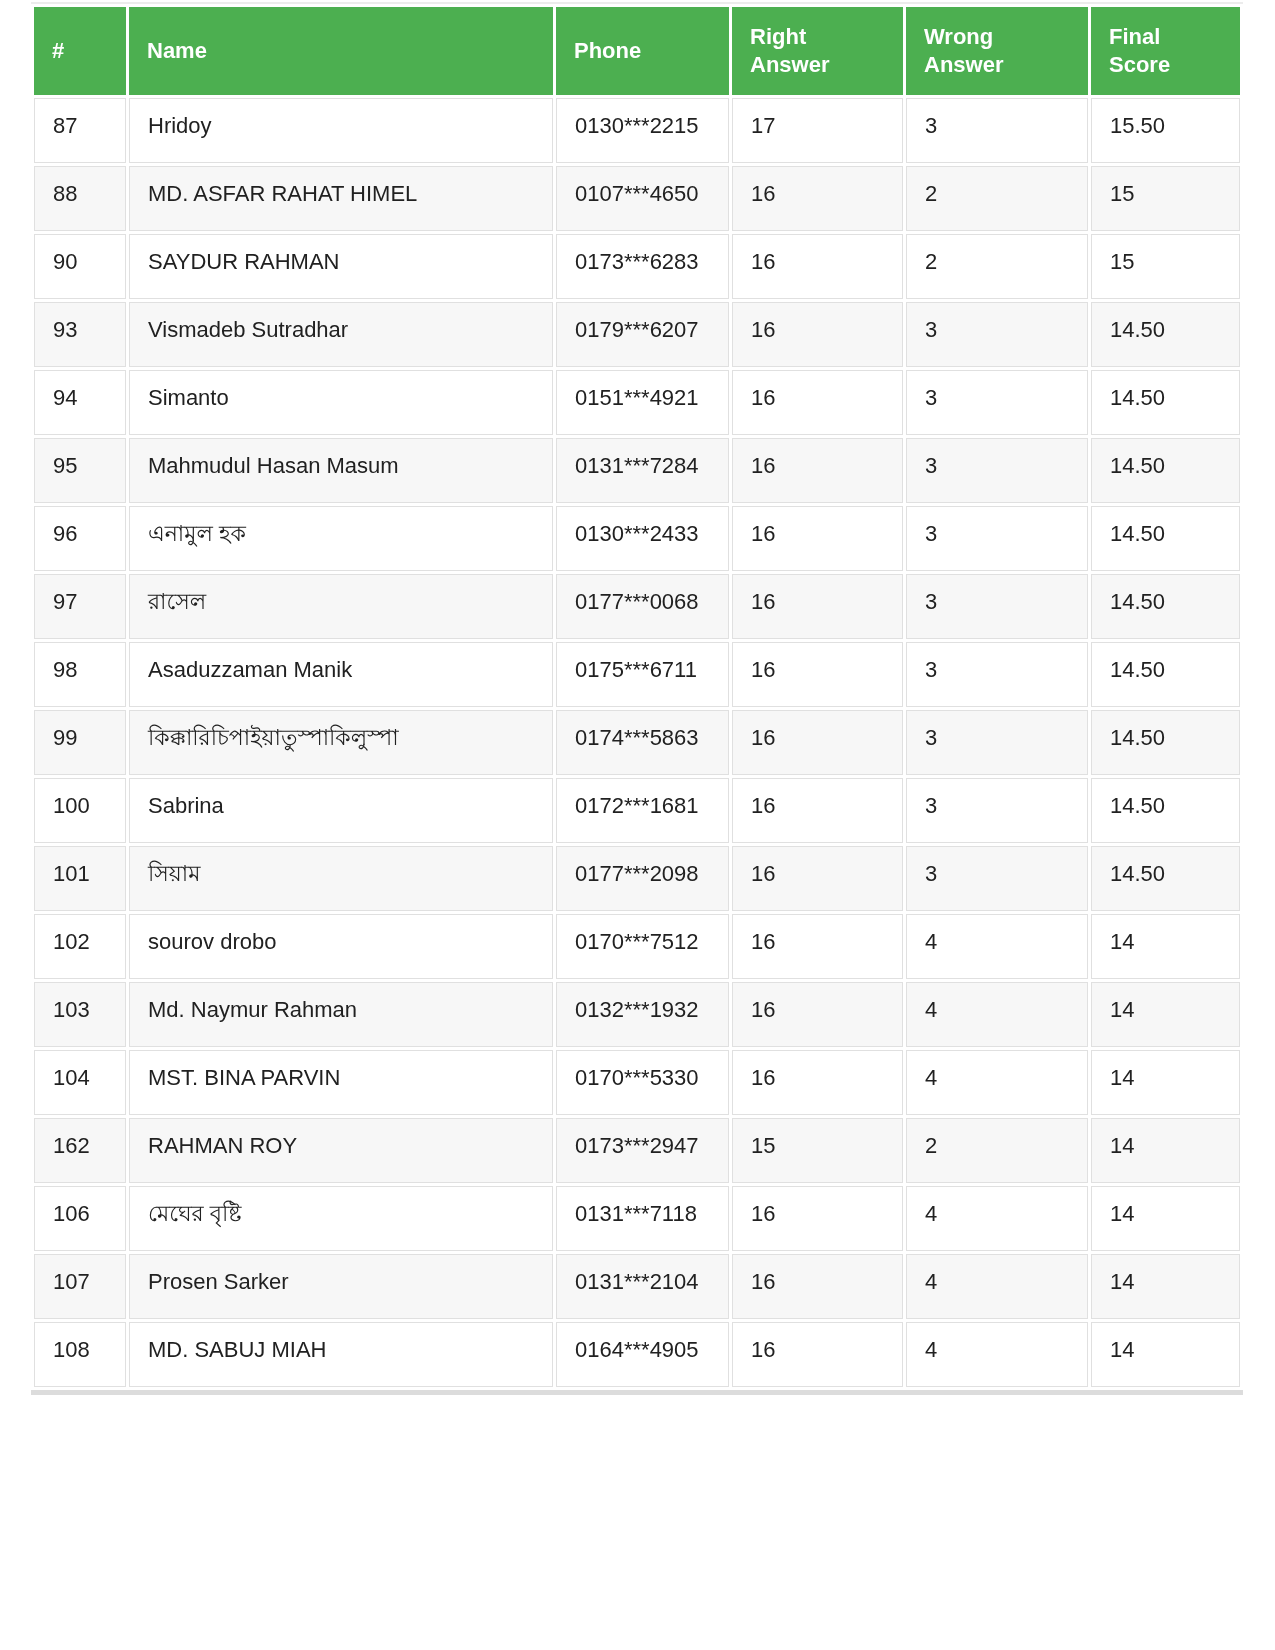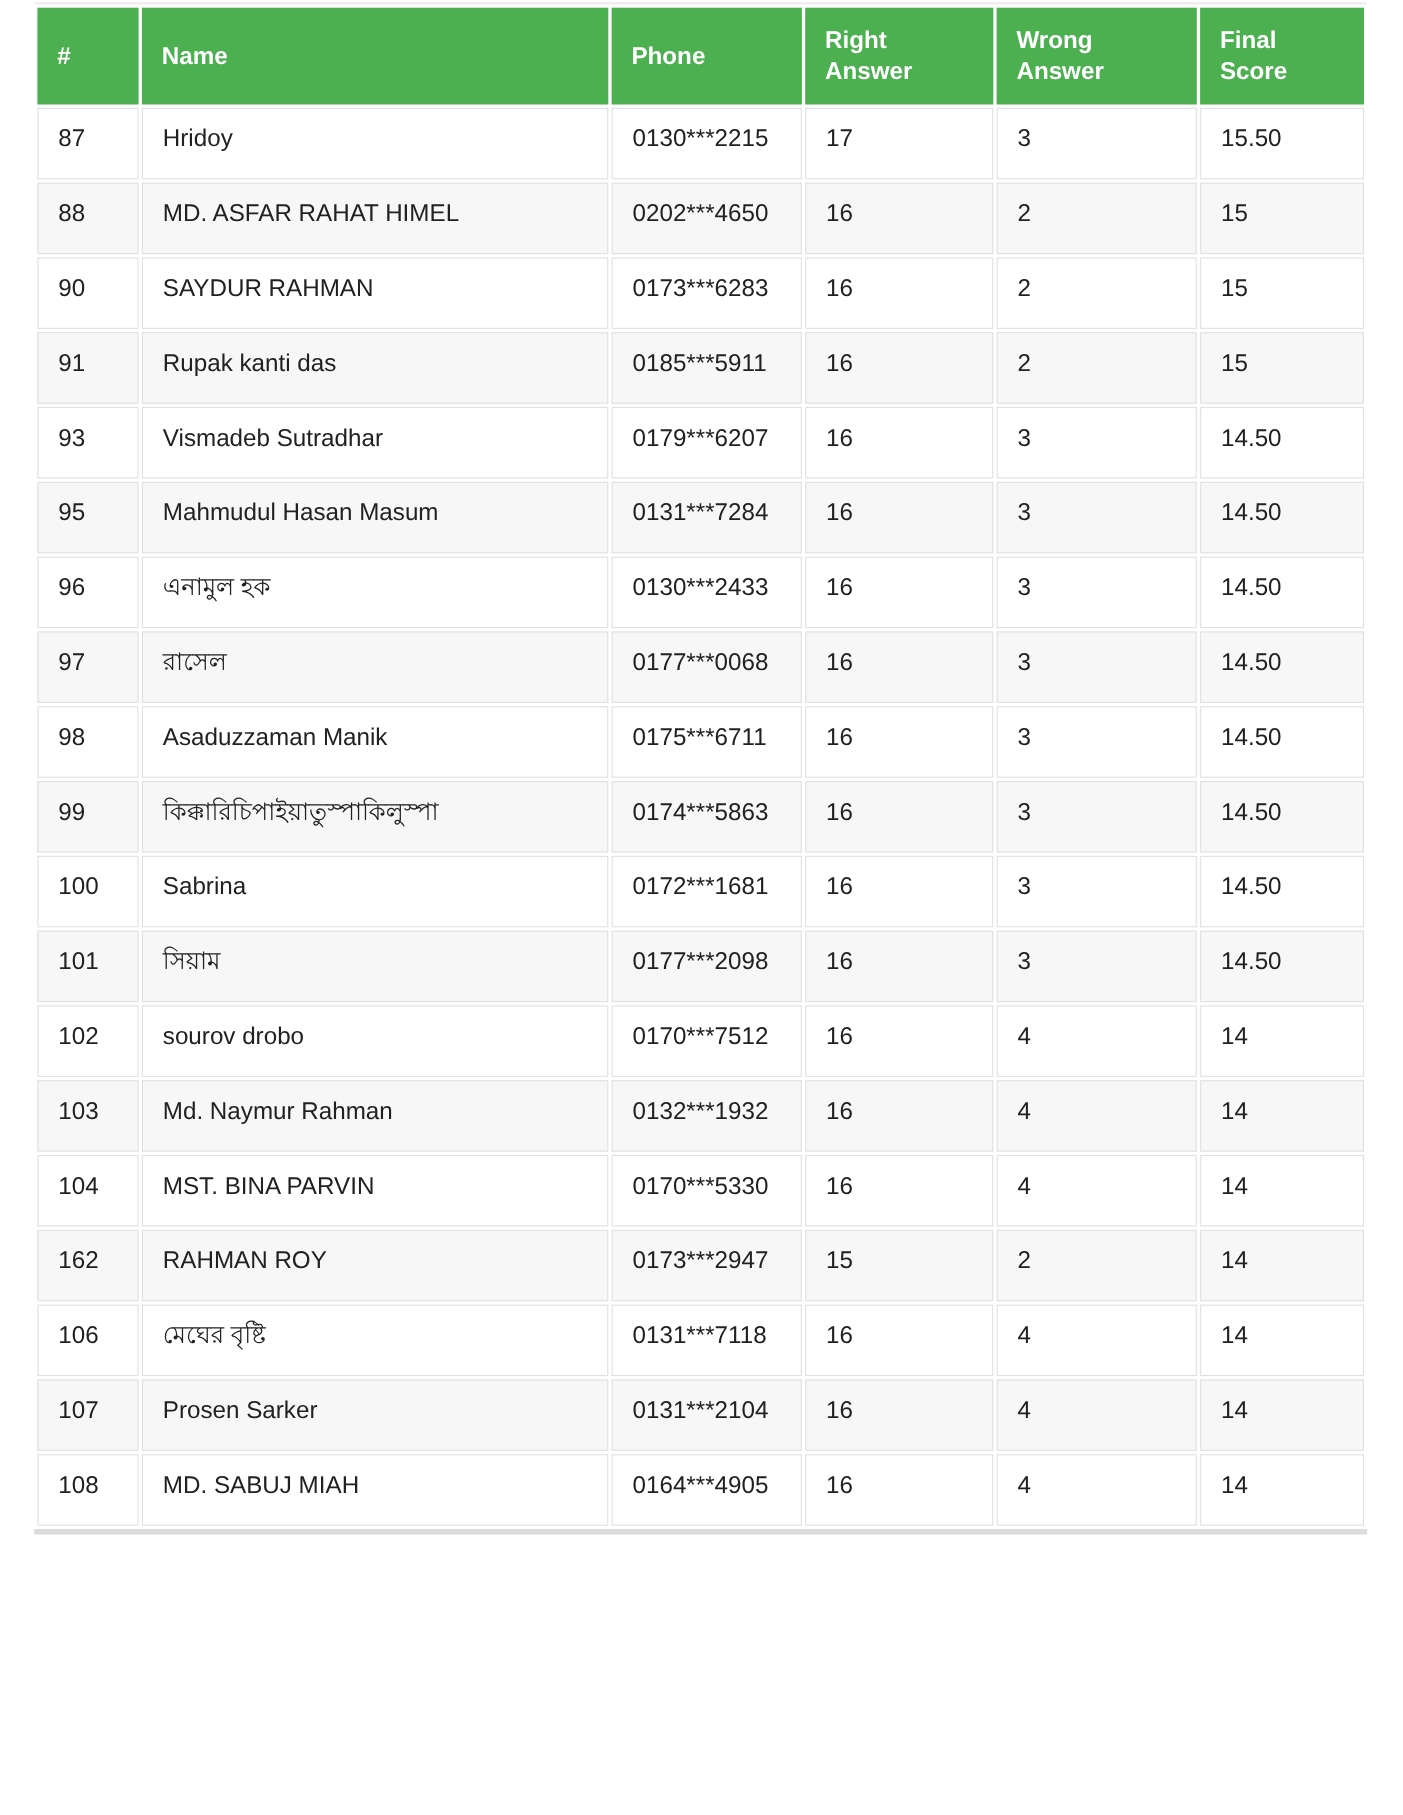--- a/index.html
+++ b/index.html
@@ -86,45 +86,45 @@
           <td>87</td>
           <td>Hridoy</td>
           <td>0130***2215</td>
           <td>17</td>
           <td>3</td>
           <td>15.50</td>
         </tr>
         <tr>
           <td>88</td>
           <td>MD. ASFAR RAHAT HIMEL</td>
-          <td>0202***4650</td>
+          <td>0107***4650</td>
           <td>16</td>
           <td>2</td>
           <td>15</td>
         </tr>
         <tr>
           <td>90</td>
           <td>SAYDUR RAHMAN</td>
           <td>0173***6283</td>
           <td>16</td>
           <td>2</td>
           <td>15</td>
         </tr>
         <tr>
-          <td>91</td>
-          <td>Rupak kanti das</td>
-          <td>0185***5911</td>
-          <td>16</td>
-          <td>2</td>
-          <td>15</td>
-        </tr>
-        <tr>
           <td>93</td>
           <td>Vismadeb Sutradhar</td>
           <td>0179***6207</td>
+          <td>16</td>
+          <td>3</td>
+          <td>14.50</td>
+        </tr>
+        <tr>
+          <td>94</td>
+          <td>Simanto</td>
+          <td>0151***4921</td>
           <td>16</td>
           <td>3</td>
           <td>14.50</td>
         </tr>
         <tr>
           <td>95</td>
           <td>Mahmudul Hasan Masum</td>
           <td>0131***7284</td>
           <td>16</td>
           <td>3</td>

